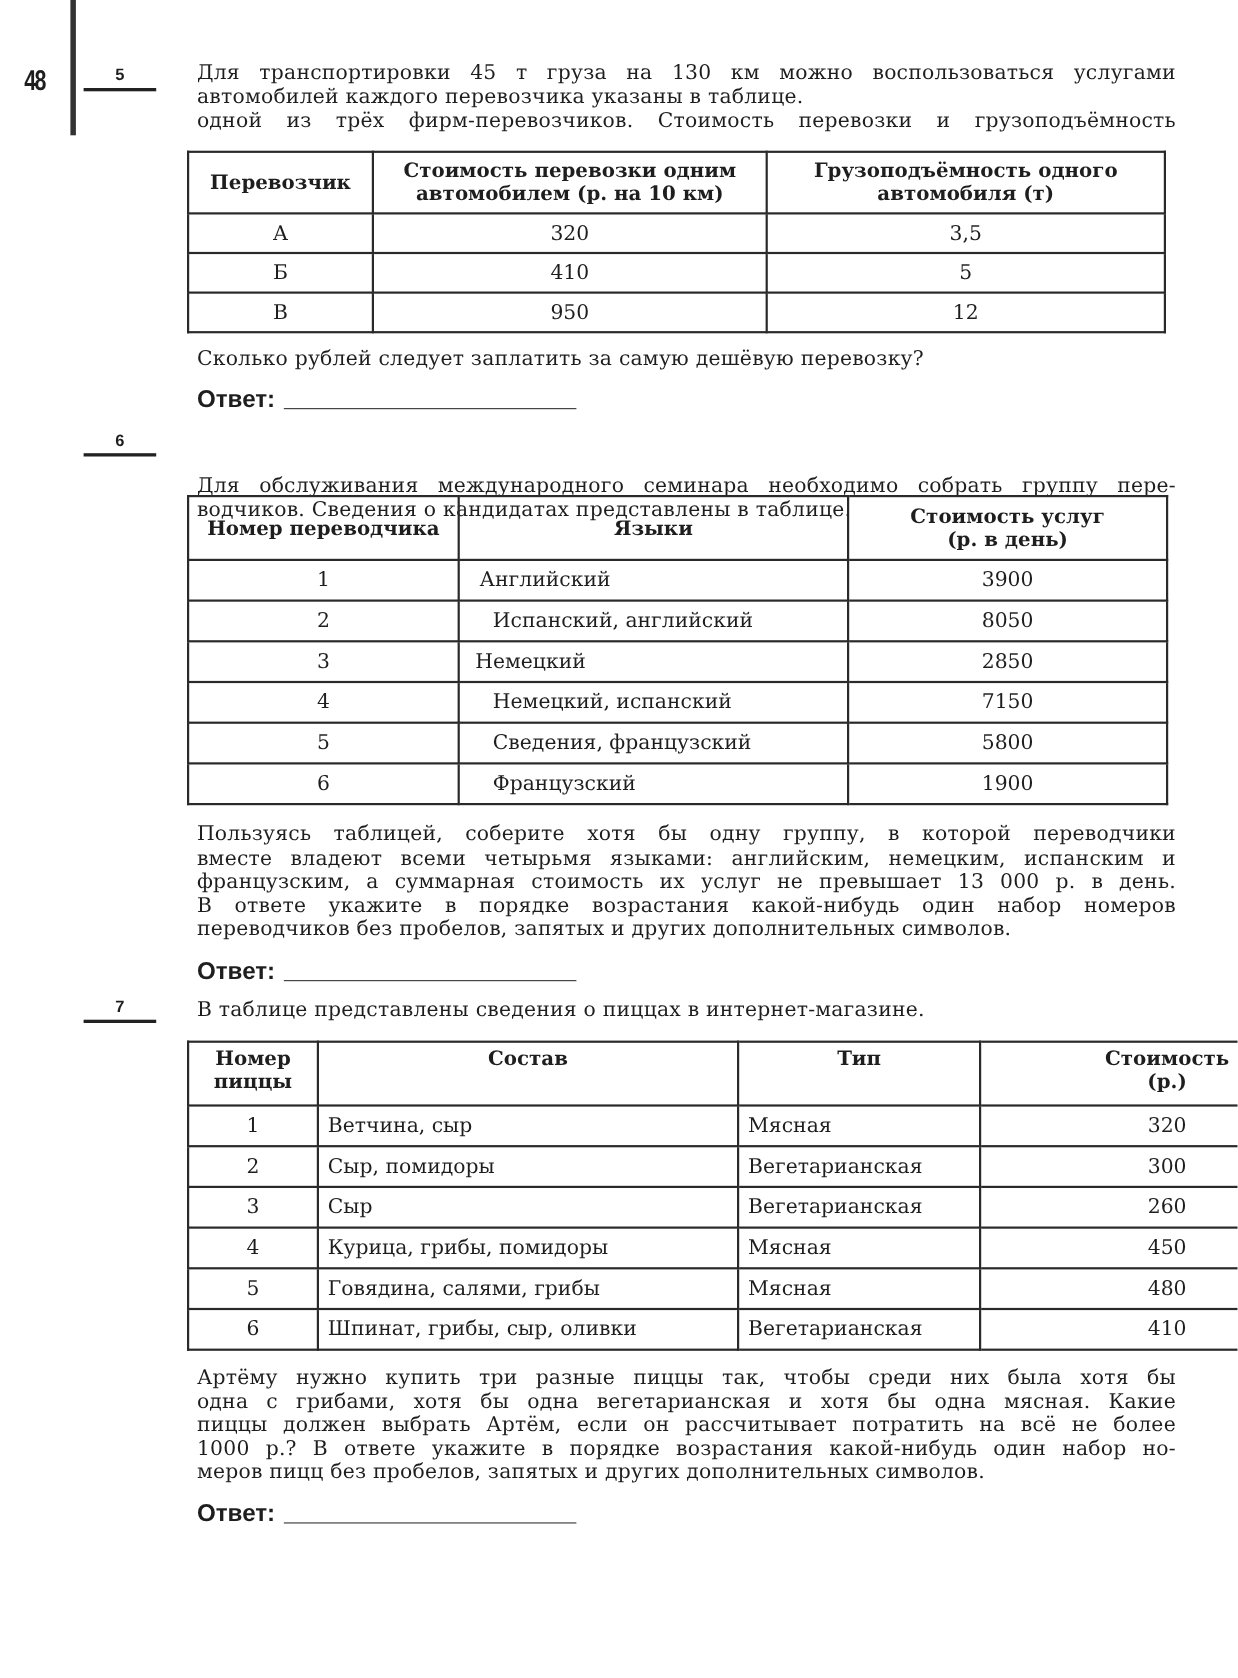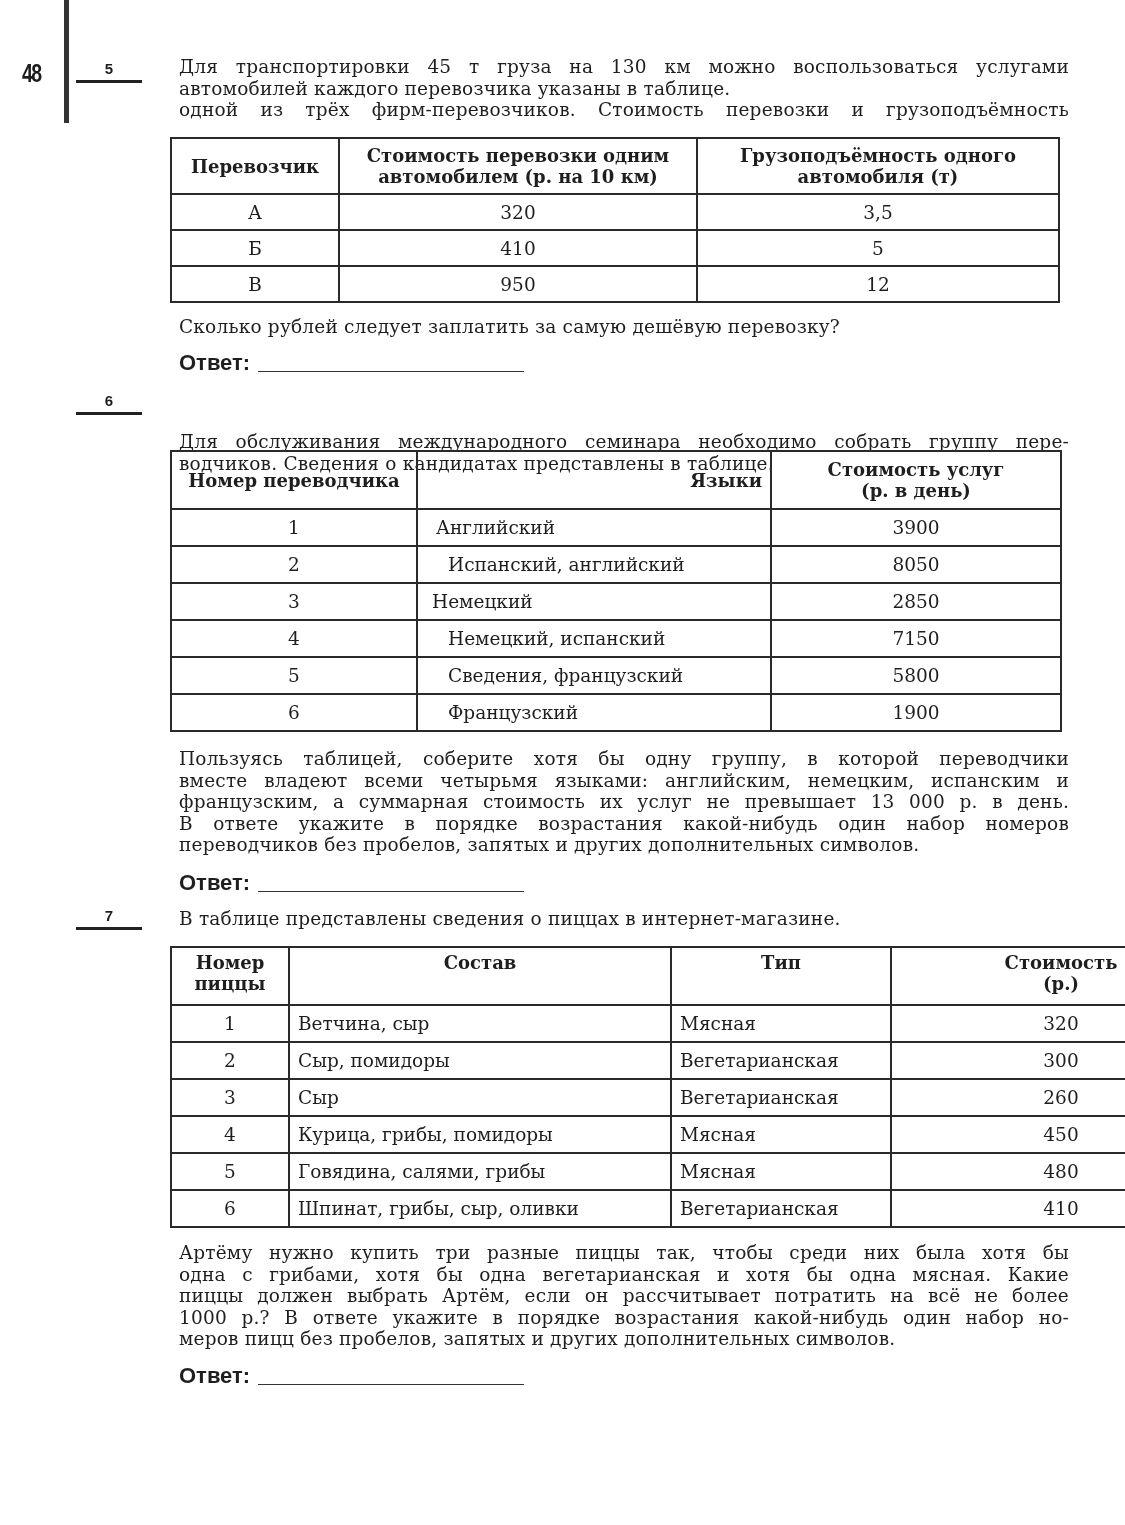--- a/index.html
+++ b/index.html
@@ -72,21 +72,21 @@
   <span>6</span><span class="rule"></span>
 </div>
 <div class="para" style="top:391px;margin-top:40px;">
   <span class="ln">Для обслуживания международного семинара необходимо собрать группу пере-</span>
   <span class="ln last">водчиков. Сведения о кандидатах представлены в таблице.</span>
 </div>
 <table style="top:450px; width:892px;">
   <tbody>
       <tr style="height:58px;">
     <th class="c" style="width:228px;"><span>Номер переводчика</span></th>
-    <th class="c" style="width:336px;text-align:right;"><span>Языки</span></th>
+    <th class="c" style="width:336px;"><span>Языки</span></th>
     <th class="c"><span>Стоимость услуг</span><br><span>(р. в день)</span></th>
   </tr>
   <tr style="height:37px;">
     <td class="c">1</td>
     <td class="l" style="padding-left:18px;">Английский</td>
     <td class="c">3900</td>
   </tr>
   <tr style="height:37px;">
     <td class="c">2</td>
     <td class="l" style="padding-left:30px;">Испанский, английский</td>

